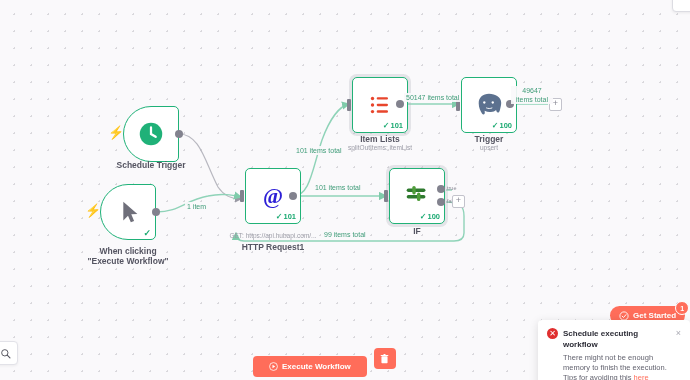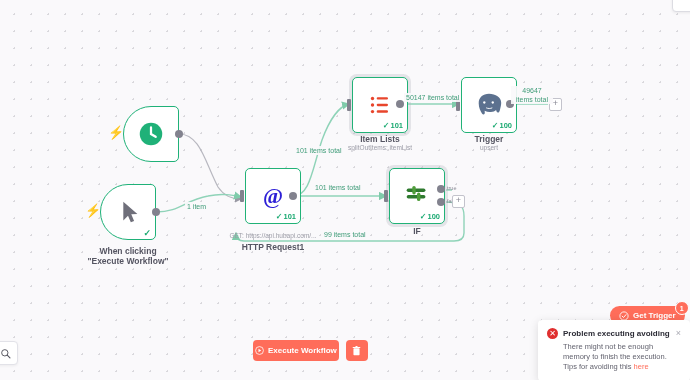--- a/index.html
+++ b/index.html
@@ -130,24 +130,25 @@
   
   .exec-bar {
     position: absolute;
     left: 253px; top: 340px;
     display: flex; gap: 7px; align-items: center;
   }
   .exec-btn {
     display: flex; align-items: center; gap: 4px;
     background: #ff6d5a; color: #fff;
     border: none; border-radius: 4px;
-    height: 21px; padding: 0 2px;
+    height: 21px; padding: 0 16px;
     font-size: 8px; font-weight: bold;
     font-family: "Liberation Sans", sans-serif;
     cursor: pointer;
+    margin-top: 16px;
   }
   .trash-btn {
     width: 22px; height: 21px;
     background: #ff6d5a; border: none; border-radius: 4px;
     color: #fff; font-size: 9px; cursor: pointer;
     display:flex; align-items:center; justify-content:center;
   }
 
   
   .zoom-ctl {
@@ -263,20 +264,21 @@
   </svg>
 
   <div class="node trigger" style="left:123px; top:106px;">
     <svg class="node-icon" viewBox="0 0 32 32">
       <circle cx="16" cy="16" r="12" fill="#1fb178"></circle>
       <path d="M16 9 L16 16 L21 19" stroke="#ffffff" stroke-width="2.4" fill="none" stroke-linecap="round"></path>
     </svg>
   </div>
   <div class="bolt" style="left:108px; top:126px;">⚡</div>
   <div class="port-out" style="left:175px; top:130px;"></div>
+  <div class="node-label" style="left:98px; top:160px; width:106px;">Schedule Trigger</div>
 
   <div class="node trigger" style="left:100px; top:184px;">
     <svg class="node-icon" viewBox="0 0 32 32">
       <path d="M11 5 L11 25 L16 20 L19 27 L22.5 25.5 L19.5 18.5 L26 18 Z" fill="#6f6f7a"></path>
     </svg>
     <span class="corner-tick">✓</span>
   </div>
   <div class="bolt" style="left:85px; top:204px;">⚡</div>
   <div class="port-out" style="left:152px; top:208px;"></div>
   <div class="node-label wrap" style="left:82px; top:246px;">When clicking "Execute Workflow"</div>
@@ -386,28 +388,28 @@
     </svg>
   </div>
 
   <div class="top-ctl"></div>
 
   <div class="get-started">
     <svg width="10" height="10" viewBox="0 0 16 16">
       <circle cx="8" cy="8" r="6.6" fill="none" stroke="#fff" stroke-width="1.4"></circle>
       <path d="M5 8.2 L7.2 10.4 L11.2 5.8" fill="none" stroke="#fff" stroke-width="1.5" stroke-linecap="round" stroke-linejoin="round"></path>
     </svg>
-    <span>Get Trigger</span>
+    <span>Get Started</span>
     <span class="gs-badge">1</span>
   </div>
 
   <div class="toast">
     <div class="toast-head">
       <span class="toast-err-icon">✕</span>
-      <span class="toast-title">Problem executing avoiding</span>
+      <span class="toast-title">Schedule executing workflow</span>
       <span class="toast-close">×</span>
     </div>
     <div class="toast-body">
       <span>There might not be enough memory to finish the execution. Tips for avoiding this </span><a class="toast-link" href="#">here</a>
     </div>
   </div>
 
 </div>
 
 </body></html>

